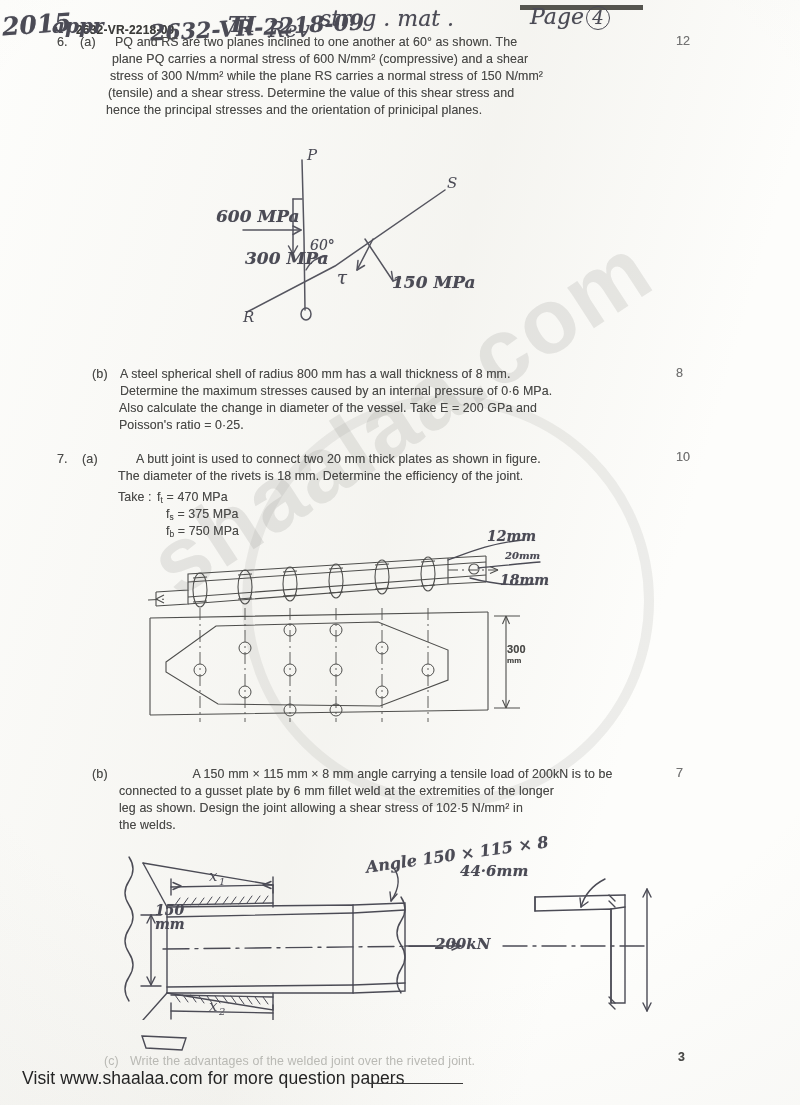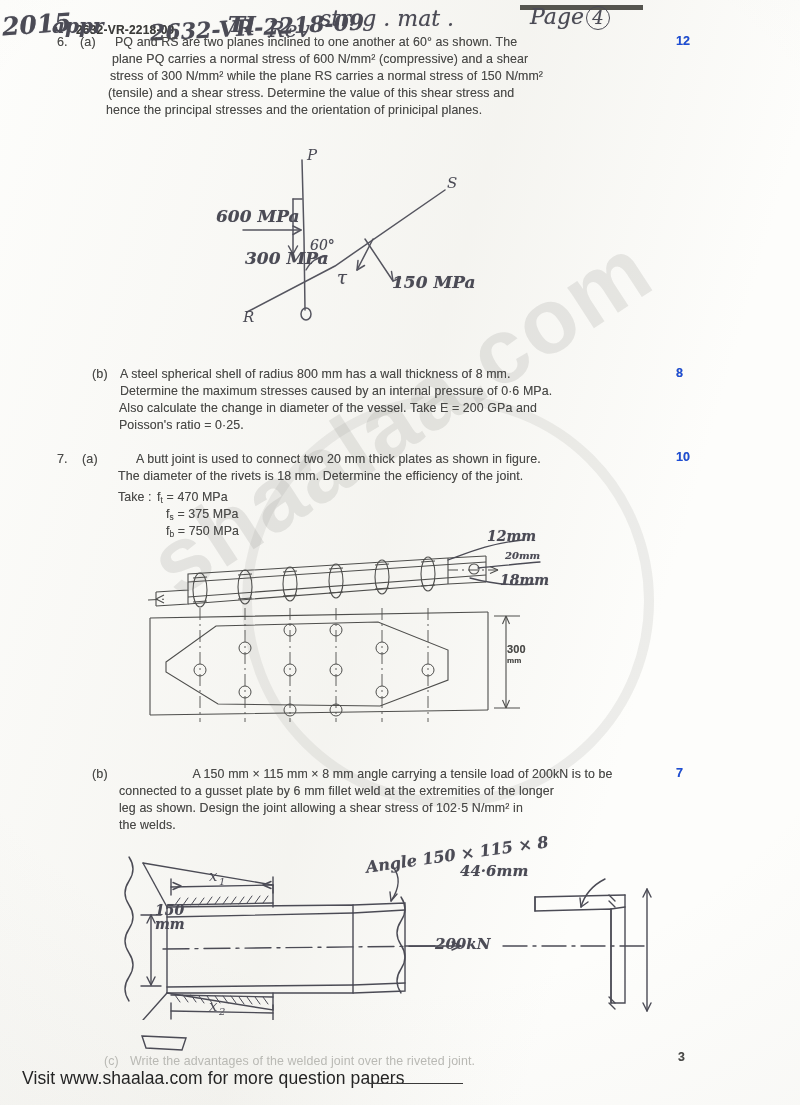--- a/index.html
+++ b/index.html
@@ -44,21 +44,21 @@
   .printed{
     position:absolute;
     font-family:"Liberation Sans", sans-serif;
     color:#4a4a48;
     font-size:12.4px;
     line-height:17.4px;
     letter-spacing:.1px;
     text-shadow:0 0 .6px rgba(90,90,88,.55);
   }
   .qnum{ font-size:12.6px; }
-  .marks{ font-size:12.6px; font-weight:700; color:#1d4ed8; }
+  .marks{ font-size:12.6px; font-weight:400; color:#737373; }
   .code{ font-size:12px; font-weight:700; color:#3b3b39; letter-spacing:.2px; }
   sub{ font-size:8.4px; vertical-align:-2px; }
   .faded{ color:#b9b9b4; text-shadow:none; }
   
   .hand{
     position:absolute;
     font-family:"DejaVu Serif", serif;
     font-style:italic;
     color:#4b4b55;
     white-space:nowrap;

